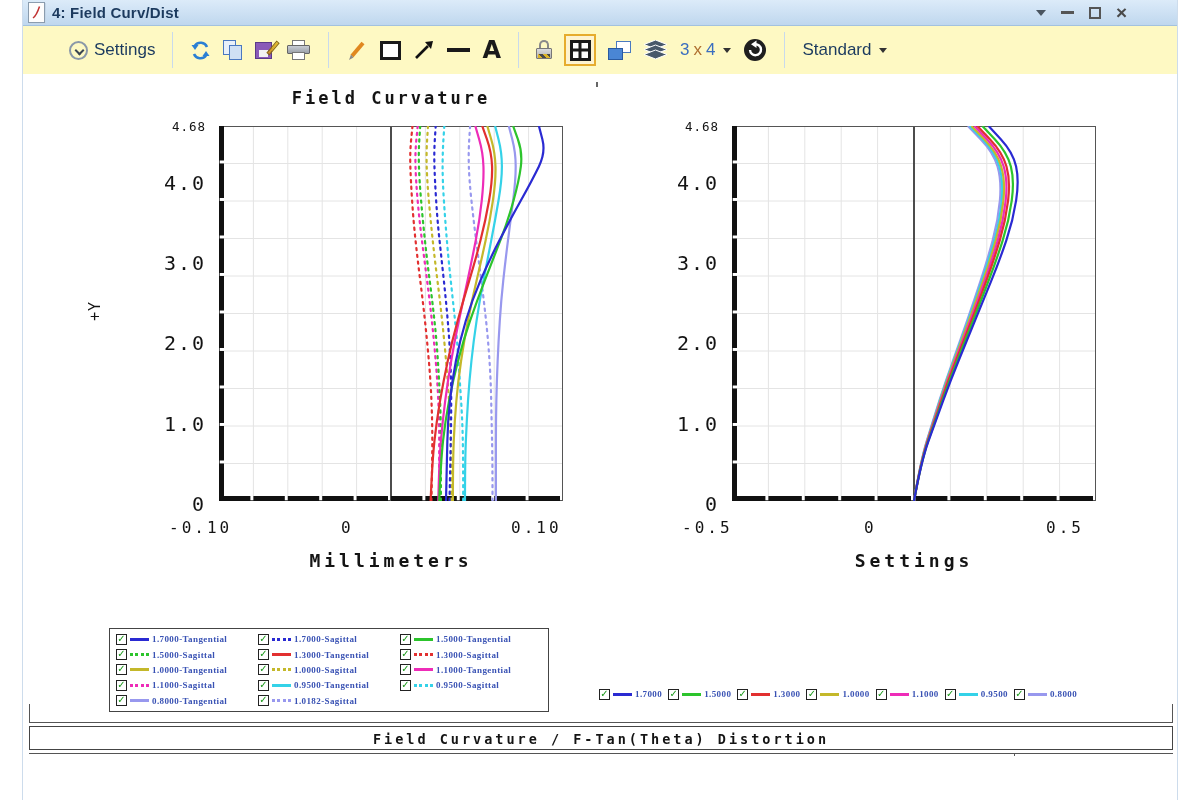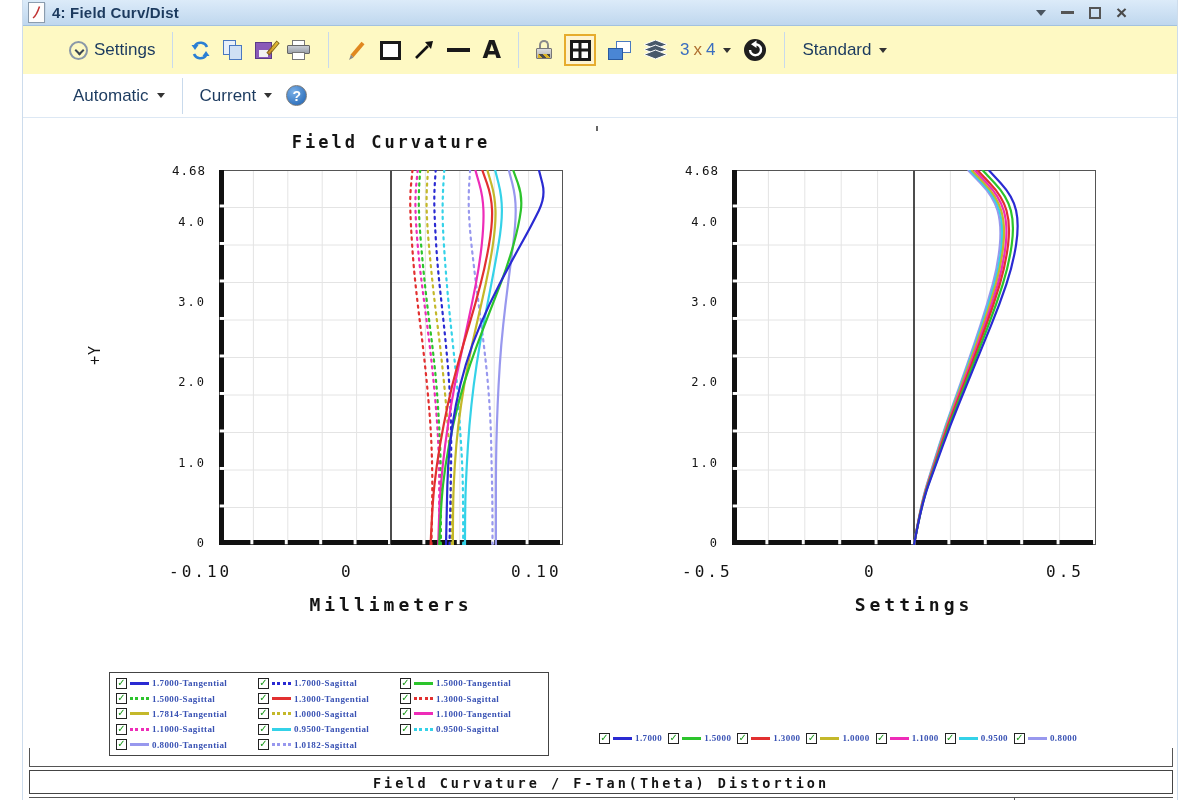--- a/index.html
+++ b/index.html
@@ -81,21 +81,21 @@
   .icon-casc .fr { position:absolute; left:0; bottom:0; width:15px; height:12px;
                    background:#4a86d4; border:1.5px solid #2a5aa0; }
 
   
   .content { position:relative; height:682px; background:#fff; }
   .mono { font-family:"DejaVu Sans Mono","Liberation Mono",monospace; color:#141414; }
   .chart-title { position:absolute; top:14px; width:400px; text-align:center;
                  font-size:17px; font-weight:bold; letter-spacing:3px; }
   .xaxis-label { position:absolute; top:476px; width:400px; text-align:center;
                  font-size:18px; font-weight:bold; letter-spacing:4px; }
-  .ytick { position:absolute; width:70px; text-align:right; font-size:12px; letter-spacing:2px; }
+  .ytick { position:absolute; width:70px; text-align:right; font-size:20px; letter-spacing:2px; }
   .ytick.sm { font-size:12.5px; letter-spacing:1px; }
   .xtick { position:absolute; top:444px; width:100px; text-align:left; font-size:16px; letter-spacing:3px; }
   .yaxis-label { position:absolute; left:62px; top:228px; font-size:15px; letter-spacing:1px;
                  transform:rotate(-90deg); }
   svg.plot { position:absolute; background:#fff; }
   .top-tick { position:absolute; left:573px; top:8px; width:2px; height:5px; background:#666; }
 
   
   .legend-box { position:absolute; left:86px; top:554px; width:440px; height:84px;
                 border:1.5px solid #444; background:#fff; display:grid;
@@ -245,36 +245,20 @@
       </svg>
     </span>
     <span class="sep"></span>
 
     <span class="tbtn">
       <span class="tlabel">Standard</span>
       <span class="small-caret"></span>
     </span>
   </div>
 
-  <div class="toolbar2">
-    <span class="tbtn">
-      <span class="tlabel">Automatic</span>
-      <span class="small-caret"></span>
-    </span>
-    <span class="sep"></span>
-    <span class="tbtn">
-      <span class="tlabel">Current</span>
-      <span class="small-caret"></span>
-    </span>
-    <span class="tbtn" style="margin-left:8px;">
-      <span style="width:21px;height:21px;border-radius:50%;display:inline-block;text-align:center;
-                   background:radial-gradient(circle at 35% 30%, #7ab0e8, #1a5fb0);
-                   border:1px solid #777;color:#fff;font-weight:bold;font-size:14px;line-height:20px;">?</span>
-    </span>
-  </div>
 
   <div class="content">
     <div class="top-tick"></div>
 
     <div class="chart-title mono" style="left:168px;">Field Curvature</div>
     <span class="ytick sm mono" style="left:113px; top:45px;">4.68</span>
     <span class="ytick mono" style="left:113px; top:97px;">4.0</span>
     <span class="ytick mono" style="left:113px; top:177px;">3.0</span>
     <span class="ytick mono" style="left:113px; top:257px;">2.0</span>
     <span class="ytick mono" style="left:113px; top:338px;">1.0</span>
@@ -392,21 +376,21 @@
           <span class="lg-label">1.3000-Tangential</span>
         </span>
         <span class="lg-entry">
           <span class="cb">✓</span>
           <span class="lsample dotted" style="border-top-color: rgb(226, 48, 48);"></span>
           <span class="lg-label">1.3000-Sagittal</span>
         </span>
         <span class="lg-entry">
           <span class="cb">✓</span>
           <span class="lsample solid" style="border-top-color: rgb(196, 184, 42);"></span>
-          <span class="lg-label">1.7814-Tangential</span>
+          <span class="lg-label">1.0000-Tangential</span>
         </span>
         <span class="lg-entry">
           <span class="cb">✓</span>
           <span class="lsample dotted" style="border-top-color: rgb(196, 184, 42);"></span>
           <span class="lg-label">1.0000-Sagittal</span>
         </span>
         <span class="lg-entry">
           <span class="cb">✓</span>
           <span class="lsample solid" style="border-top-color: rgb(238, 44, 184);"></span>
           <span class="lg-label">1.1000-Tangential</span>

